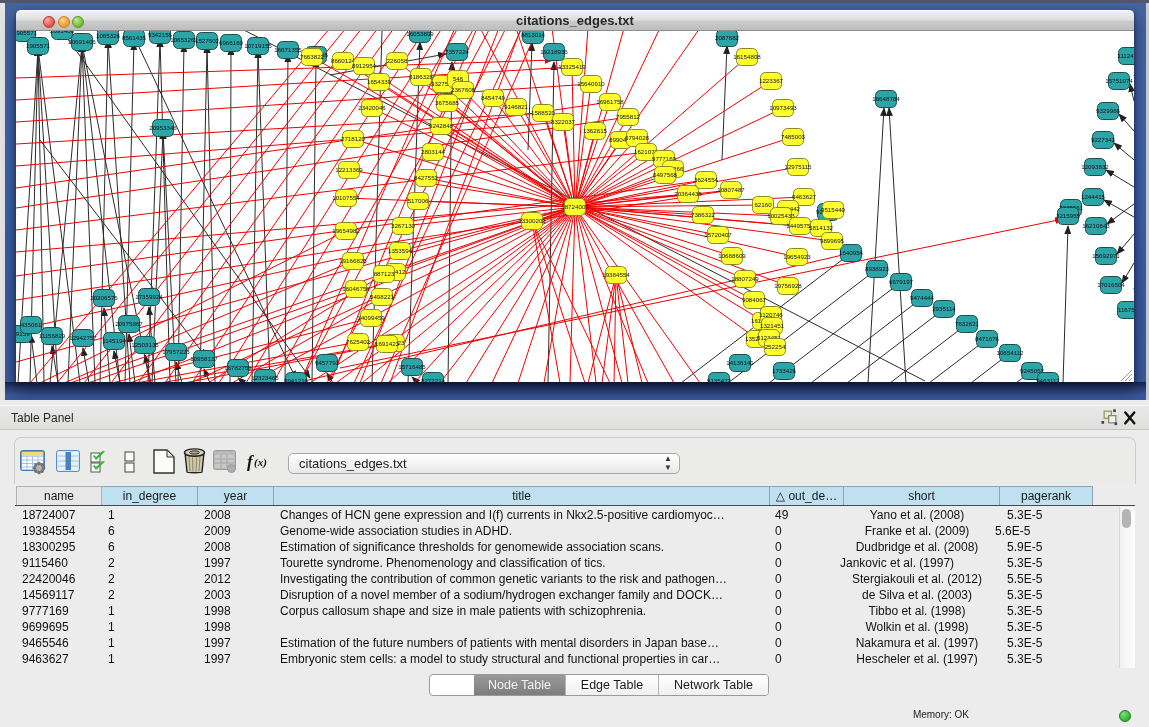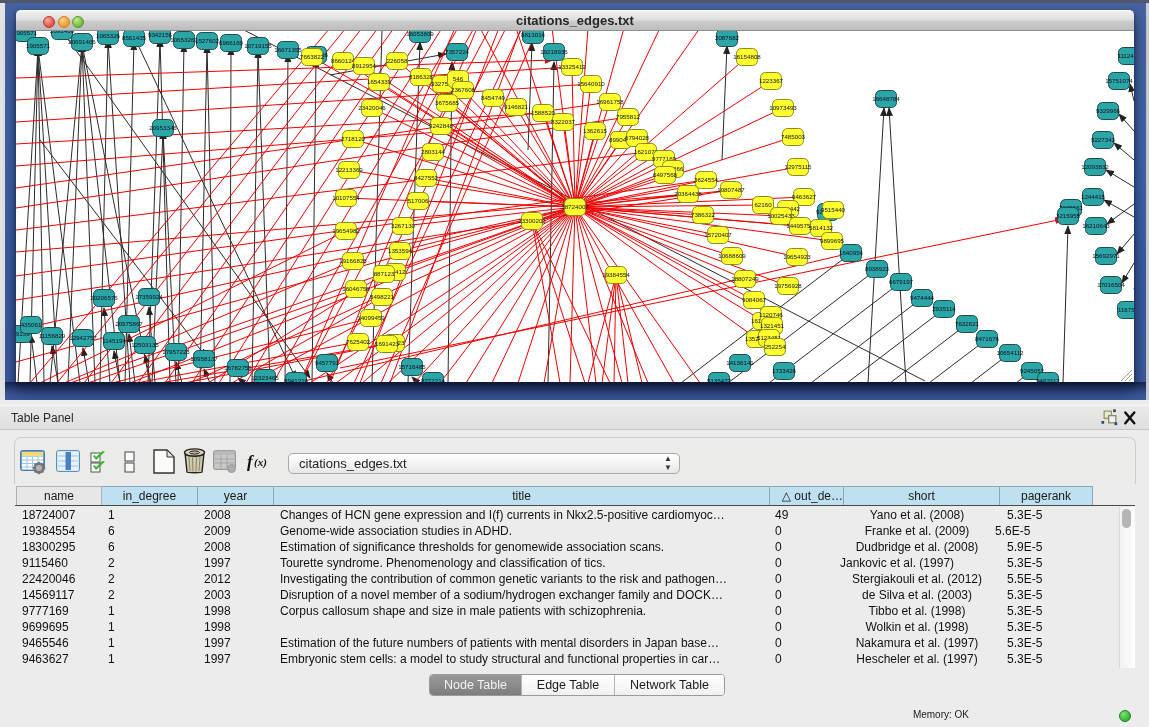--- a/index.html
+++ b/index.html
@@ -33,21 +33,21 @@
 #dropdown .arr{position:absolute;right:7px;top:0px;font-size:8px;color:#333;line-height:9px;}
 .hcell{position:absolute;top:486px;height:20px;box-sizing:border-box;border:1px solid #8aa6b8;border-left:none;
  font-size:12px;color:#1a1a1a;text-align:center;line-height:19px;background:#bfe0f0;}
 .trow{position:absolute;left:0;top:0;width:1120px;height:16px;font-size:12px;color:#111;}
 .trow span{position:absolute;top:0;line-height:16px;}
 #hdrline{position:absolute;left:15px;top:505px;width:1120px;height:1px;background:#4a4a4a;}
 #vsb{position:absolute;left:1119px;top:507px;width:15px;height:161px;
  background:linear-gradient(90deg,#f2f2f2,#fdfdfd);border-left:1px solid #d8d8d8;}
 #vsb .thumb{position:absolute;left:2px;top:2px;width:9px;height:19px;border-radius:5px;background:#b5b5b5;}
 #tabs{position:absolute;left:429px;top:674px;height:20px;border:1px solid #9a9a9a;border-radius:4px;
- overflow:hidden;background:#fff;}
+ overflow:hidden;background:#fff;padding-left:44px;}
 .tab{display:inline-block;height:20px;line-height:20px;font-size:12.5px;padding:0;text-align:center;
  vertical-align:top;}
 #memtxt{position:absolute;right:36px;top:709px;font-size:10px;color:#222;}
 #memdot{position:absolute;left:1119px;top:710px;width:10px;height:10px;border-radius:50%;
  background:radial-gradient(circle at 35% 30%,#7fe07f,#2eb82e 70%);border:1px solid #1f7a1f;}
 #tpicons{position:absolute;right:10px;top:409px;width:40px;height:18px;}
 </style></head><body>
 <div id="app">
  <div id="deskwrap">
   <div id="desk"></div>
@@ -655,21 +655,21 @@
    <path d="M28 5 L38 17 M38 5 L28 17" stroke="#111" stroke-width="2.7" stroke-linecap="round"></path>
  </svg>
  <div id="dropdown">
       <span class="t">citations_edges.txt</span>
       <span class="arr">▲<br>▼</span>
     </div>
  <div class="hcell" style="left:16px;width:86px;background:#e7e7e7;border-color:#b0b0b0;border-left:1px solid #b0b0b0;">name</div>
  <div class="hcell" style="left:102px;width:96px;">in_degree</div>
  <div class="hcell" style="left:198px;width:76px;">year</div>
  <div class="hcell" style="left:274px;width:496px;">title</div>
- <div class="hcell" style="left:770px;width:74px;text-align:right;">△ out_de…</div>
+ <div class="hcell" style="left:770px;width:74px;">△ out_de…</div>
  <div class="hcell" style="left:844px;width:156px;">short</div>
  <div class="hcell" style="left:1000px;width:93px;">pagerank</div>
  <div id="hdrline"></div>
 <div class="trow" style="top:507px">
       <span style="left:22px">18724007</span>
       <span style="left:108px">1</span>
       <span style="left:204px">2008</span>
       <span style="left:280px;width:488px;overflow:hidden;white-space:nowrap">Changes of HCN gene expression and I(f) currents in Nkx2.5-positive cardiomyoc…</span>
       <span style="left:775px">49</span>
       <span style="left:840px;width:154px;text-align:center">Yano et al. (2008)</span>

